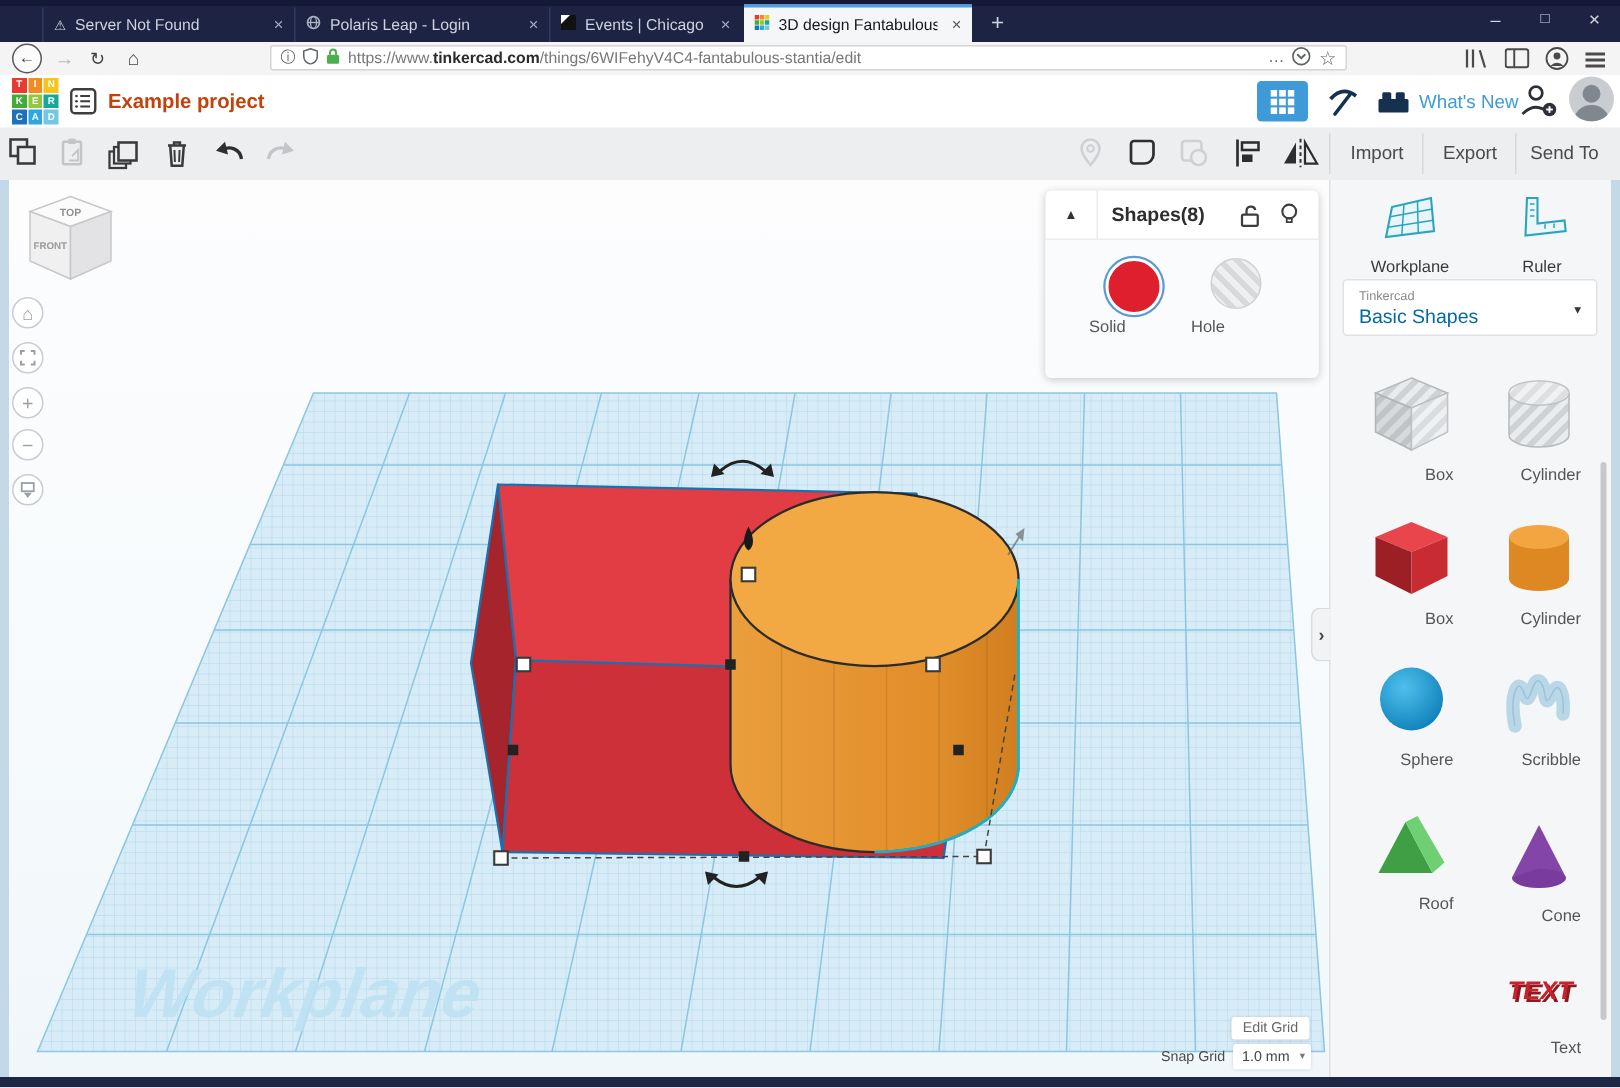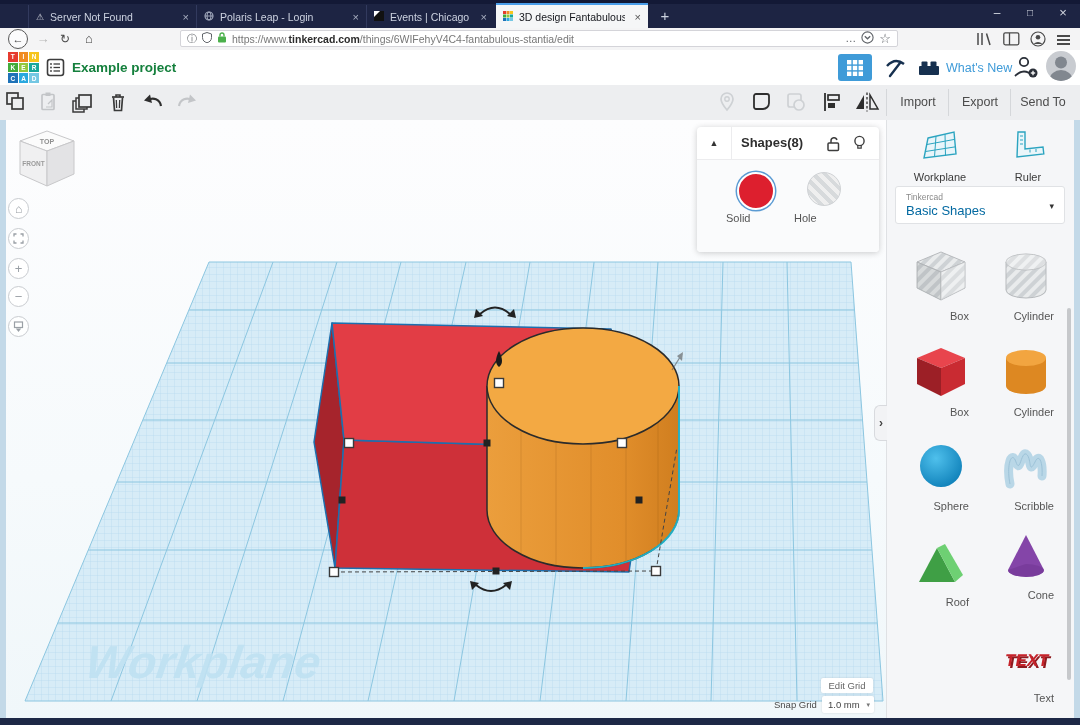--- a/index.html
+++ b/index.html
@@ -34,21 +34,21 @@
   #urlfield .dom{color:#2b2b2b;font-weight:bold}
   #urlfield .spacer{flex:1}
   .fieldico{color:#5f6368;font-size:11px;line-height:15px}
 
   
   #tkheader{position:absolute;left:0;top:50px;width:1080px;height:35px;background:#fff}
   #tklogo{position:absolute;left:8px;top:2px;width:31px;height:31px;display:grid;
           grid-template-columns:repeat(3,1fr);grid-template-rows:repeat(3,1fr);gap:1px}
   #tklogo span{display:flex;align-items:center;justify-content:center;color:#fff;
                font-size:6.5px;font-weight:bold}
-  #projtitle{position:absolute;left:72px;top:10px;font-size:13.5px;font-weight:bold;color:#15803d}
+  #projtitle{position:absolute;left:72px;top:10px;font-size:13.5px;font-weight:bold;color:#c2410c}
   #whatsnew{position:absolute;left:946px;top:11px;font-size:12.5px;color:#3f9bd8}
   #gridbtn{position:absolute;left:838px;top:4px;width:34px;height:27px;background:#3f9bd8;
            border-radius:3px;display:flex;align-items:center;justify-content:center}
   #avatar{position:absolute;left:1046px;top:1px;width:30px;height:30px;border-radius:50%;
           background:#c9ccd1;overflow:hidden}
 
   
   #tktoolbar{position:absolute;left:0;top:85px;width:1080px;height:35px;background:#edeef0;
              border-bottom:1px solid #d9dbde}
   .tbico{position:absolute;top:5px;width:26px;height:24px}
@@ -559,21 +559,21 @@
         </svg>
       <div class="slabel">Scribble</div>
     </div>
     <div class="shape-item" style="left:24px;top:416px">
       <svg width="56" height="54">
           <polygon points="6,46 24,12 42,46" fill="#3f9f45"></polygon>
           <polygon points="24,12 42,46 50,39 32,8" fill="#6ed073"></polygon>
         </svg>
       <div class="slabel">Roof</div>
     </div>
-    <div class="shape-item" style="left:109px;top:409px">
+    <div class="shape-item" style="left:109px;top:424px">
       <svg width="56" height="54">
           <path d="M28,6 L46,41 A18,7 0 0 1 10,41 Z" fill="#8445a8"></path>
           <path d="M10,41 A18,7 0 0 0 46,41 A18,7 0 0 0 28,35" fill="#6d3390" opacity="0.5"></path>
         </svg>
       <div class="slabel">Cone</div>
     </div>
     <div class="shape-item" style="left:109px;top:512px">
       <svg width="56" height="54">
           <text x="36" y="36" text-anchor="middle" font-size="17" font-weight="bold" fill="#8e1a1f" transform="skewX(-10)" font-family="Liberation Sans,sans-serif">TEXT</text>
           <text x="34" y="34" text-anchor="middle" font-size="17" font-weight="bold" fill="#c6232b" transform="skewX(-10)" font-family="Liberation Sans,sans-serif">TEXT</text>

